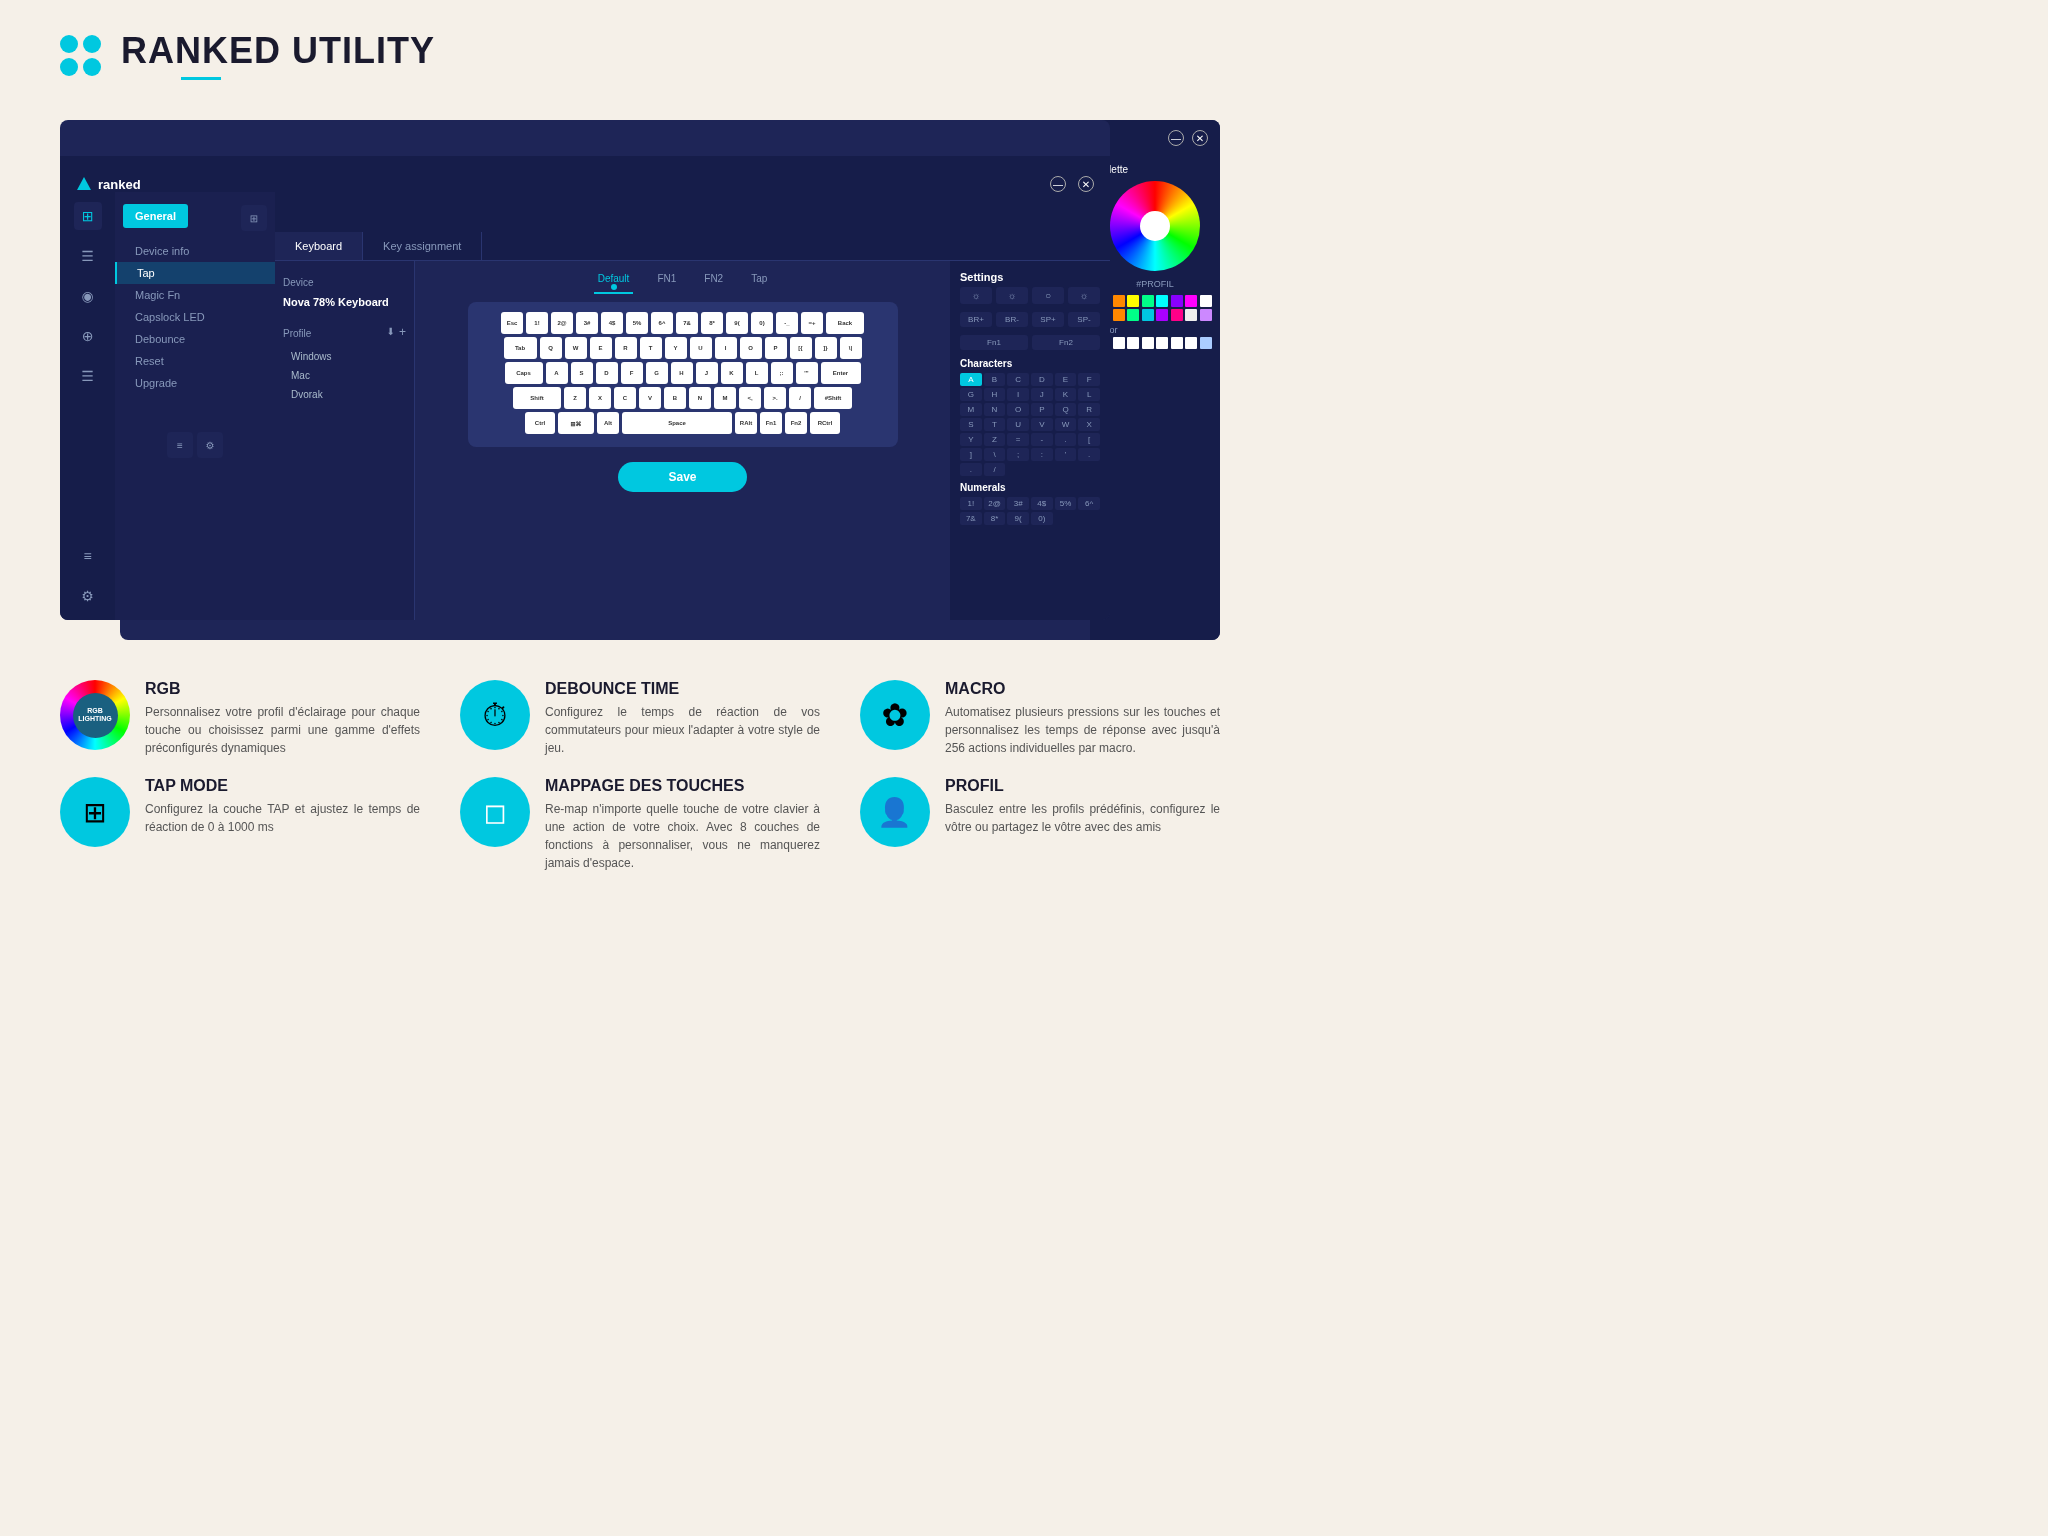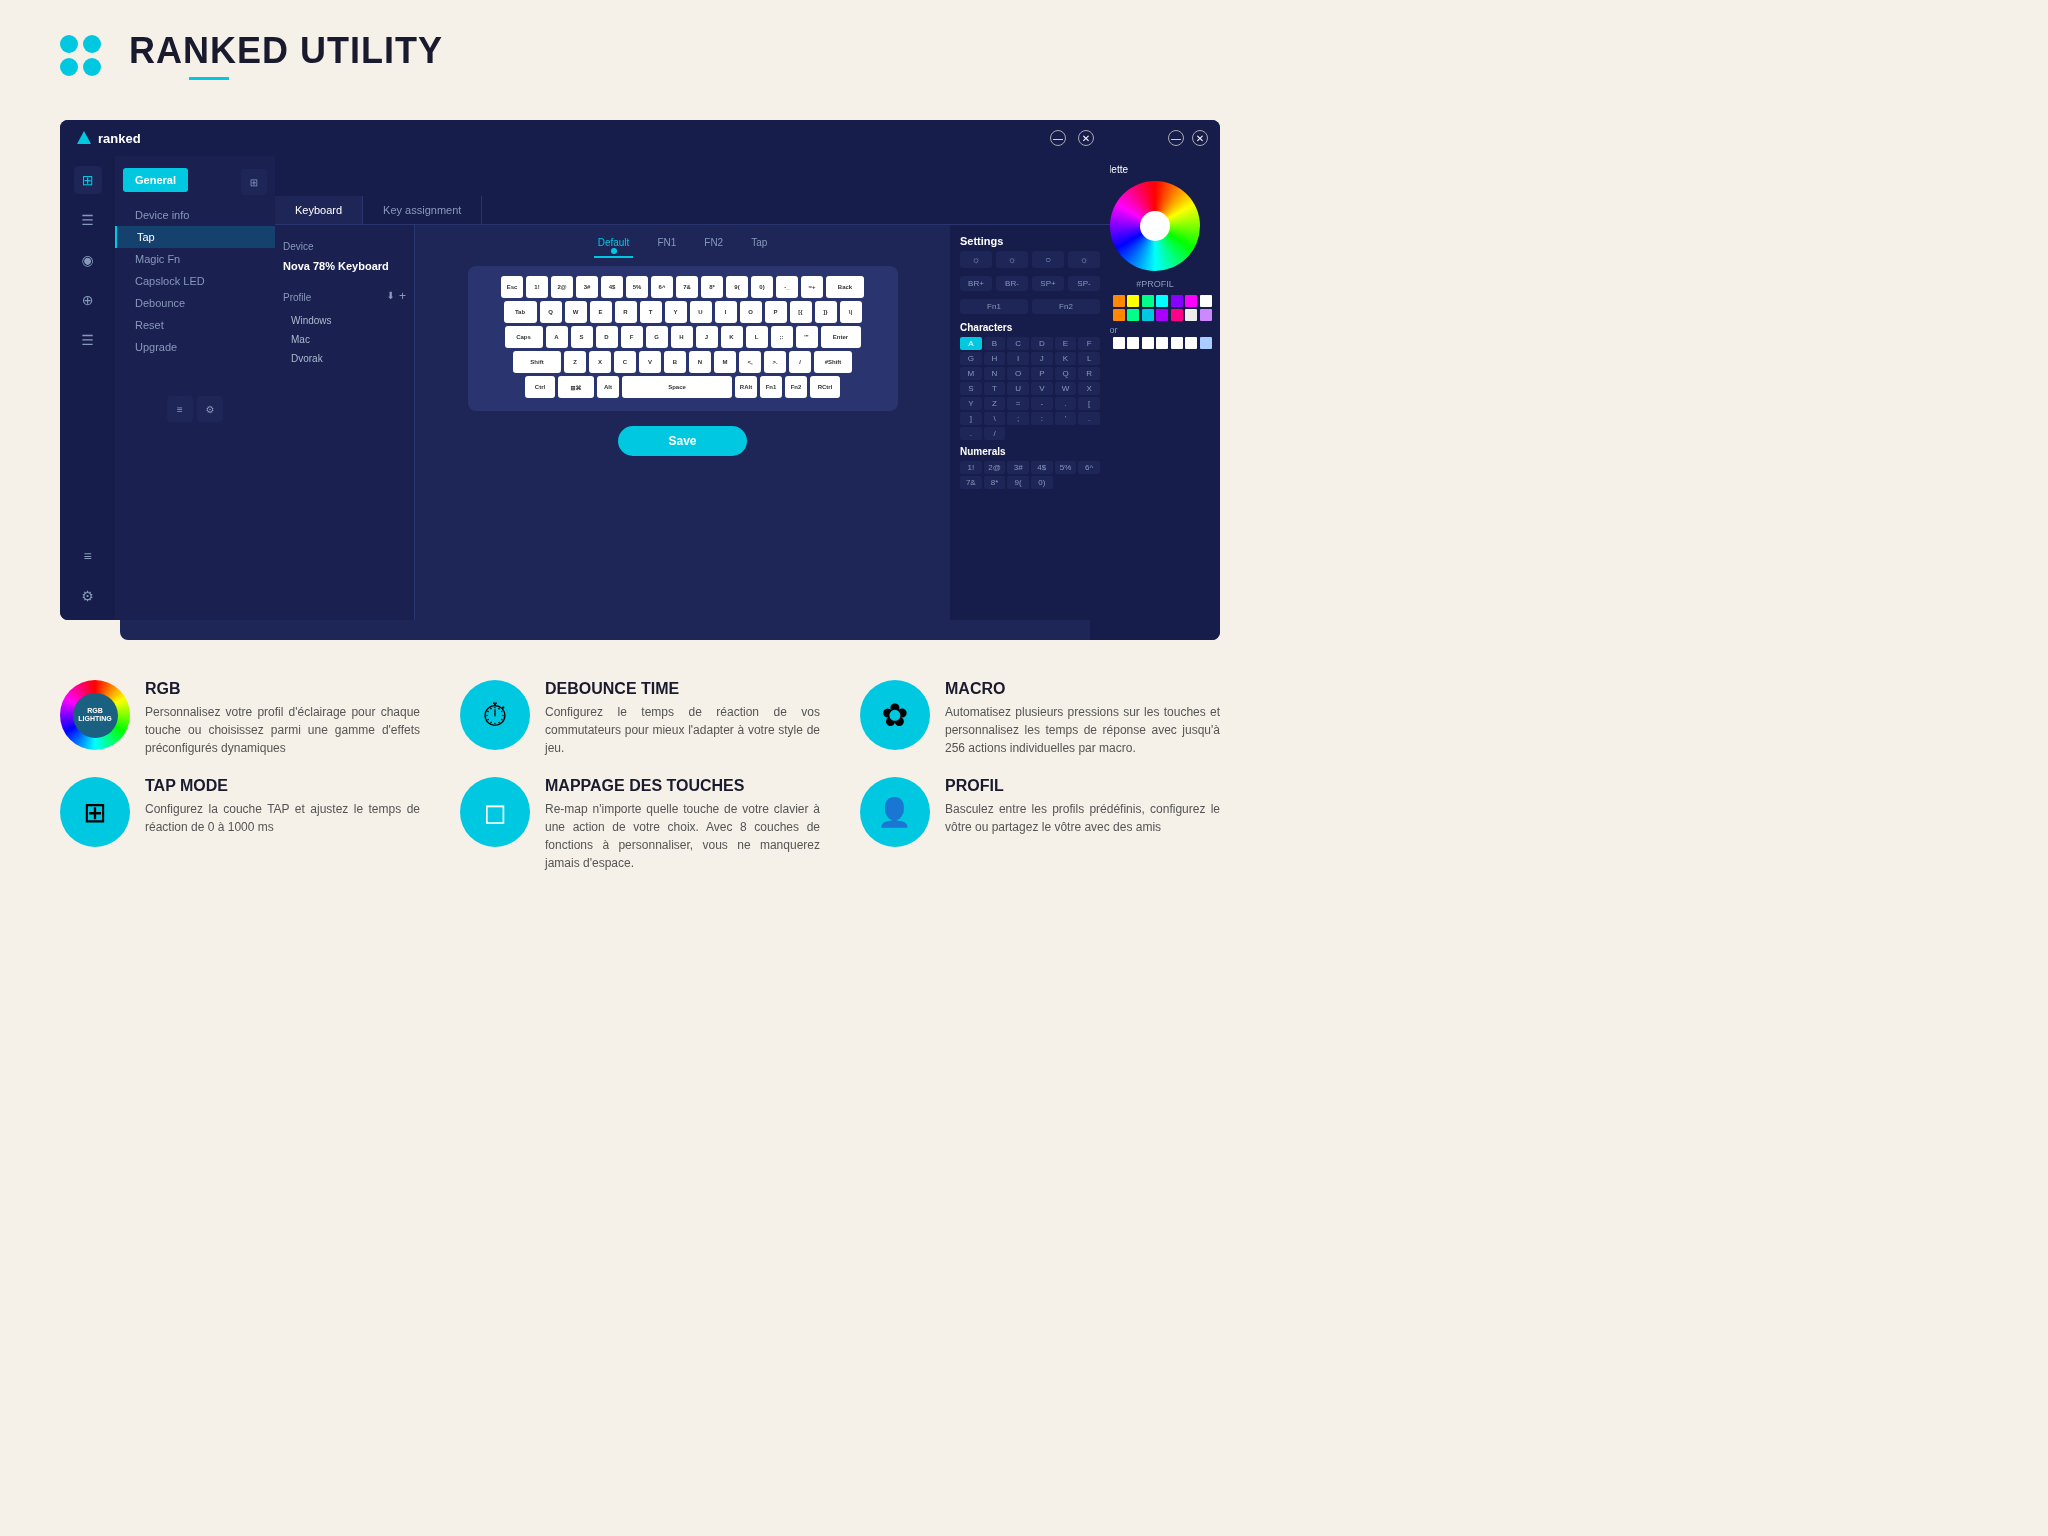--- a/index.html
+++ b/index.html
@@ -9,21 +9,21 @@
       width: 1280px;
       min-height: 960px;
       overflow-x: hidden;
     }
 
     
     .header {
       padding: 30px 60px 20px 60px;
       display: flex;
       align-items: center;
-      gap: 28px;
+      gap: 20px;
     }
     .header-logo-dots {
       display: grid;
       grid-template-columns: 1fr 1fr;
       gap: 5px;
     }
     .header-logo-dots span {
       width: 18px;
       height: 18px;
       background: #00c8e0;
@@ -93,24 +93,25 @@
       background: #1e2557;
       border-radius: 8px;
       overflow: hidden;
       display: flex;
       flex-direction: column;
     }
     .window-front-titlebar {
       background: #161d4a;
       height: 36px;
       display: flex;
-      align-items: center;
+      align-items: flex-end;
       padding: 0 16px;
       gap: 12px;
       flex-shrink: 0;
+      margin-top: 36px;
     }
     .ranked-logo-small {
       display: flex;
       align-items: center;
       gap: 6px;
       color: white;
       font-size: 13px;
       font-weight: bold;
     }
     .window-content {

